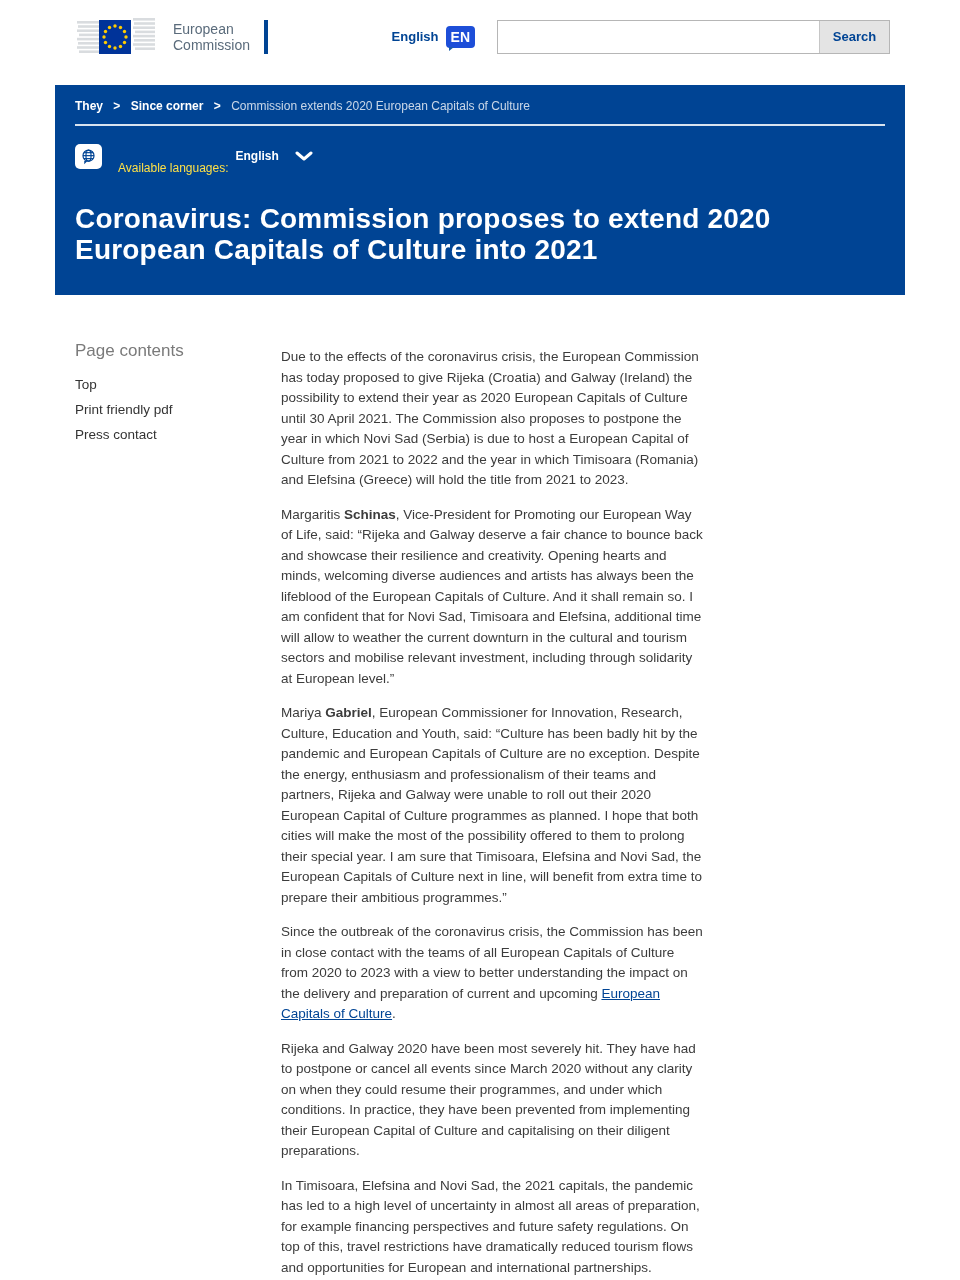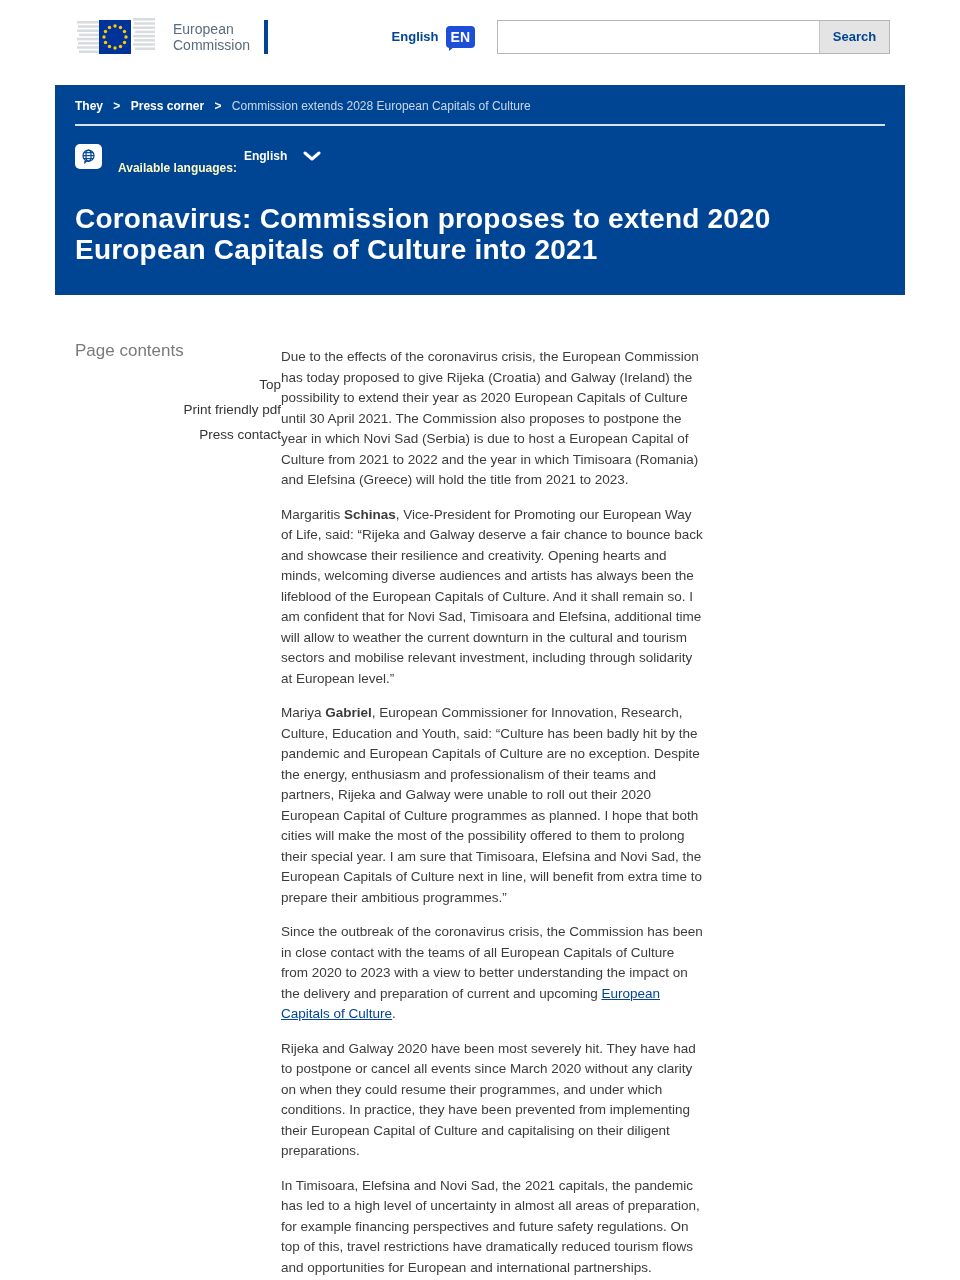--- a/index.html
+++ b/index.html
@@ -29,33 +29,33 @@
   
   .hero{background:#004494;color:#fff;padding:0 20px 30px 20px;}
   .breadcrumb{padding:14px 0 11px;font-size:12px;}
   .crumb{color:#fff;font-weight:bold;text-decoration:none;cursor:pointer;}
   .crumb-sep{font-weight:bold;margin:0 7px;color:#ffffff;}
   .crumb-current{color:rgba(255,255,255,0.78);font-weight:normal;}
   .hero-divider{border:none;border-top:2px solid rgba(255,255,255,0.85);margin:0;}
   .lang-bar{display:flex;align-items:center;padding:11px 0 6px;font-size:12px;}
   .lang-icon{width:27px;height:25px;background:#fff;border-radius:5px;display:flex;
     align-items:center;justify-content:center;margin-right:16px;cursor:pointer;}
-  .lang-bar .lbl{color:#fef9c3;font-weight:bold;margin-right:7px;margin-top:24px;}
+  .lang-bar .lbl{color:#fde047;font-weight:normal;margin-right:7px;margin-top:24px;}
   .lang-bar .val{font-weight:bold;margin-right:16px;}
   .chev{cursor:pointer;display:flex;align-items:center;}
   .meta{margin-top:42px;font-size:12px;font-weight:bold;}
   .meta-sep{font-weight:normal;color:rgba(255,255,255,0.6);margin:0 9px;}
   .hero-title{margin:22px 0 0;font-size:28px;line-height:31px;font-weight:bold;max-width:775px;
     letter-spacing:0.2px;color:#ffffff;}
 
   
   .content{display:flex;padding:0 20px;}
   .sidebar{width:206px;flex:none;padding-top:46px;}
   .sidebar-heading{font-size:17px;color:#7a7a7a;margin:0 0 16px;}
-  .sidebar a{display:block;font-size:13.5px;color:#333;text-decoration:none;margin:0 0 10px;cursor:pointer;text-align:right;}
+  .sidebar a{display:block;font-size:13.5px;color:#333;text-decoration:none;margin:0 0 10px;cursor:pointer;}
   .article{width:422px;padding-top:52px;}
   .article p{font-size:13.5px;line-height:20.5px;margin:0 0 14px;color:#3c3c3c;}
   .seg-bold{font-weight:bold;}
   .seg-italic{margin-top:32px;}
   .body-link{color:#004494;text-decoration:underline;cursor:pointer;}
 </style>
 </head>
 <body>
 
 <div class="container site-header">
@@ -110,23 +110,23 @@
   <div class="search-form">
     <input type="text" placeholder="" style="">
     <button>Search</button>
   </div>
 </div>
 
 <div class="container hero">
   <div class="breadcrumb">
     <a class="crumb">They</a>
     <span class="crumb-sep">&gt;</span>
-    <a class="crumb">Press corner</a>
+    <a class="crumb">Since corner</a>
     <span class="crumb-sep">&gt;</span>
-    <span class="crumb-current">Commission extends 2028 European Capitals of Culture</span>
+    <span class="crumb-current">Commission extends 2020 European Capitals of Culture</span>
   </div>
   <hr class="hero-divider">
   <div class="lang-bar">
     <span class="lang-icon">
       <svg width="17" height="17" viewBox="0 0 20 20">
         <g fill="none" stroke="#004494" stroke-width="1.4">
           <circle cx="10" cy="9" r="6.5"></circle>
           <ellipse cx="10" cy="9" rx="3" ry="6.5"></ellipse>
           <line x1="3.5" y1="9" x2="16.5" y2="9"></line>
           <line x1="4.5" y1="5.5" x2="15.5" y2="5.5"></line>

